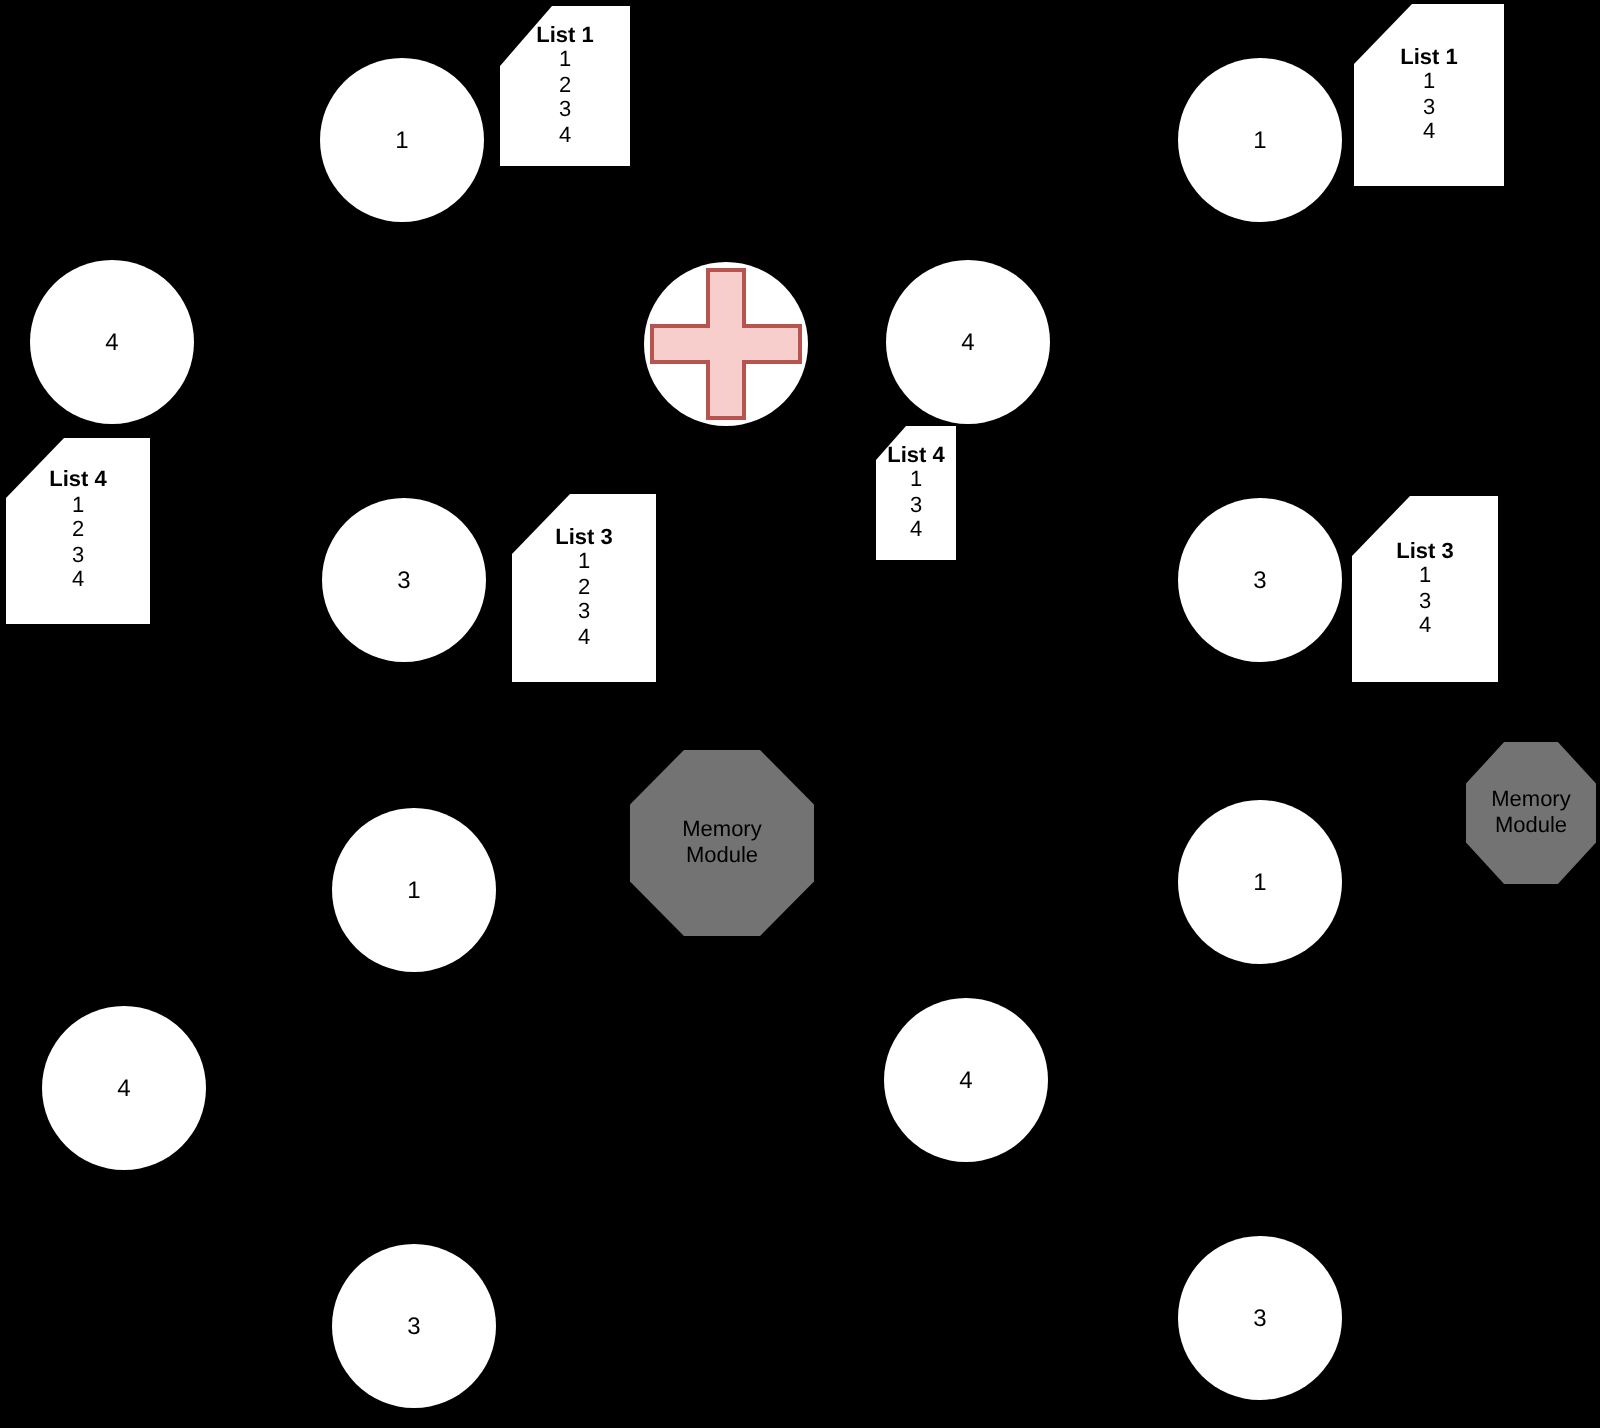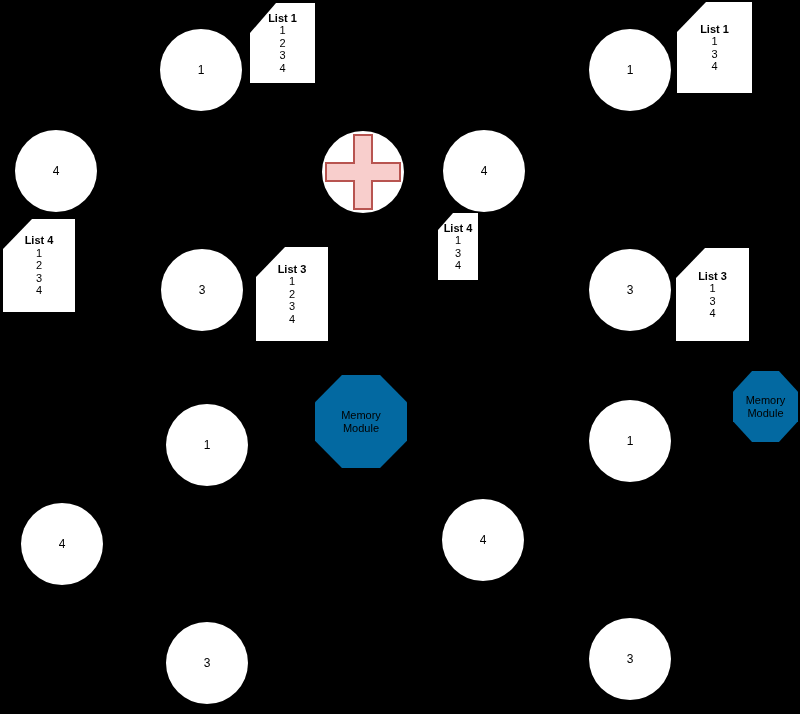--- a/index.html
+++ b/index.html
@@ -35,21 +35,21 @@
     text-align: center;
     font-size: 11px;
     line-height: 12.5px;
     clip-path: polygon(var(--fx,28px) 0, 100% 0, 100% 100%, 0 100%, 0 var(--fy,30px));
     z-index: 2;
   }
   .doc-title { font-weight: bold; white-space: nowrap; }
   .doc-item { white-space: nowrap; }
   .octagon {
     position: absolute;
-    background: #0369a1;
+    background: #737373;
     display: flex;
     align-items: center;
     justify-content: center;
     text-align: center;
     font-size: 11px;
     line-height: 13px;
     clip-path: polygon(29.3% 0, 70.7% 0, 100% 29.3%, 100% 70.7%, 70.7% 100%, 29.3% 100%, 0 70.7%, 0 29.3%);
     z-index: 1;
   }
   .octagon .label { width: 60px; }

